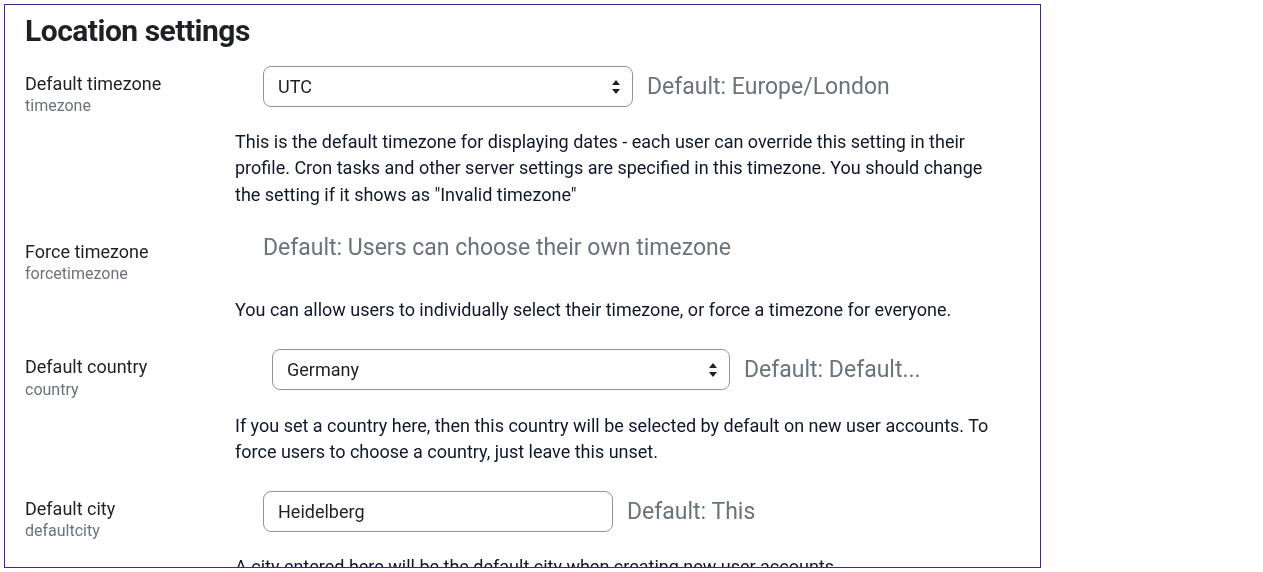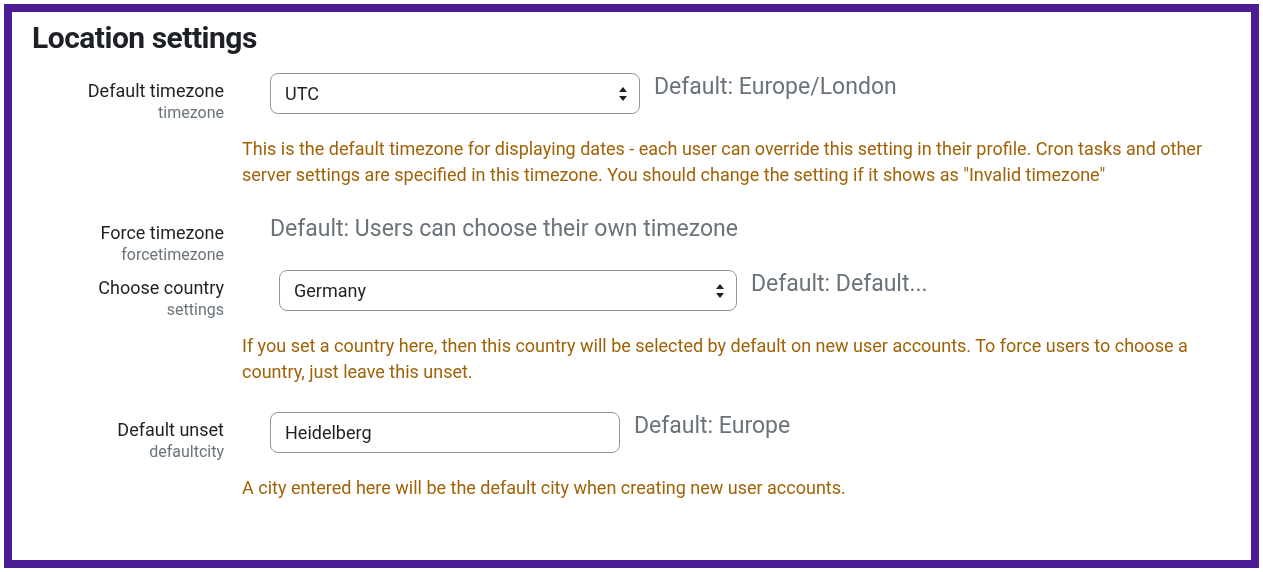--- a/index.html
+++ b/index.html
@@ -6,60 +6,61 @@
       box-sizing: border-box;
       margin: 0;
       padding: 0;
     }
     body {
       font-family: -apple-system, BlinkMacSystemFont, "Segoe UI", Roboto, "Helvetica Neue", Arial, sans-serif;
       background: #fff;
       padding: 4px;
     }
     .container {
-      border: 8px solid #4c1d95;
-      width: 1255px;
+      border: 1px solid #4c1d95;
+      width: 1037px;
       height: 564px;
       padding: 8px 20px;
       overflow: hidden;
     }
     h2.page-title {
       font-size: 30px;
       font-weight: 700;
       color: #1d2125;
       margin-bottom: 18px;
       letter-spacing: -0.5px;
     }
     .setting-row {
       display: flex;
       align-items: flex-start;
       margin-bottom: 6px;
     }
     .setting-label-col {
       width: 210px;
       flex-shrink: 0;
-      text-align: right;
+      text-align: left;
       padding-right: 18px;
       padding-top: 6px;
     }
     .setting-label {
       font-size: 18px;
       color: #1d2125;
       display: block;
       line-height: 1.3;
     }
     .setting-name {
       font-size: 16px;
       color: #6a737b;
       display: block;
       margin-top: 1px;
     }
     .setting-control-col {
       flex: 1;
       display: flex;
+      align-items: center;
       gap: 14px;
       flex-wrap: wrap;
       padding-left: 28px;
     }
     .custom-select {
       position: relative;
       display: inline-block;
     }
     .custom-select select {
       appearance: none;
@@ -116,21 +117,21 @@
     }
     .default-hint {
       font-size: 23px;
       color: #6a737b;
     }
     .description-row {
       margin-left: 210px;
       margin-top: 14px;
       margin-bottom: 26px;
       font-size: 18px;
-      color: #a16207;
+      color: #0f172a;
       line-height: 1.45;
       padding-right: 10px;
     }
     .sel-timezone select { width: 370px; }
     .sel-forcetimezone select { width: 370px; }
     .sel-country select { width: 458px; margin-left: 9px; }
   </style>
 </head>
 <body>
 
@@ -156,43 +157,44 @@
 
   <div class="setting-row">
     <div class="setting-label-col">
       <span class="setting-label">Force timezone</span>
       <span class="setting-name">forcetimezone</span>
     </div>
     <div class="setting-control-col">
       <span class="default-hint">Default: Users can choose their own timezone</span>
     </div>
   </div>
-
-  <div class="setting-row">
-    <div class="setting-label-col">
-      <span class="setting-label">Choose country</span>
-      <span class="setting-name">settings</span>
+  <div class="description-row">You can allow users to individually select their timezone, or force a timezone for everyone.</div>
+
+  <div class="setting-row">
+    <div class="setting-label-col">
+      <span class="setting-label">Default country</span>
+      <span class="setting-name">country</span>
     </div>
     <div class="setting-control-col">
       <div class="custom-select sel-country">
         <select>
           <option selected="">Germany</option>
         </select>
         <span class="select-chevrons"></span>
       </div>
       <span class="default-hint">Default: Default...</span>
     </div>
   </div>
   <div class="description-row">If you set a country here, then this country will be selected by default on new user accounts. To force users to choose a country, just leave this unset.</div>
 
   <div class="setting-row">
     <div class="setting-label-col">
-      <span class="setting-label">Default unset</span>
+      <span class="setting-label">Default city</span>
       <span class="setting-name">defaultcity</span>
     </div>
     <div class="setting-control-col">
       <input type="text" class="text-input" value="Heidelberg" style="">
-      <span class="default-hint">Default: Europe</span>
+      <span class="default-hint">Default: This</span>
     </div>
   </div>
   <div class="description-row">A city entered here will be the default city when creating new user accounts.</div>
 
 </div>
 
 </body></html>

